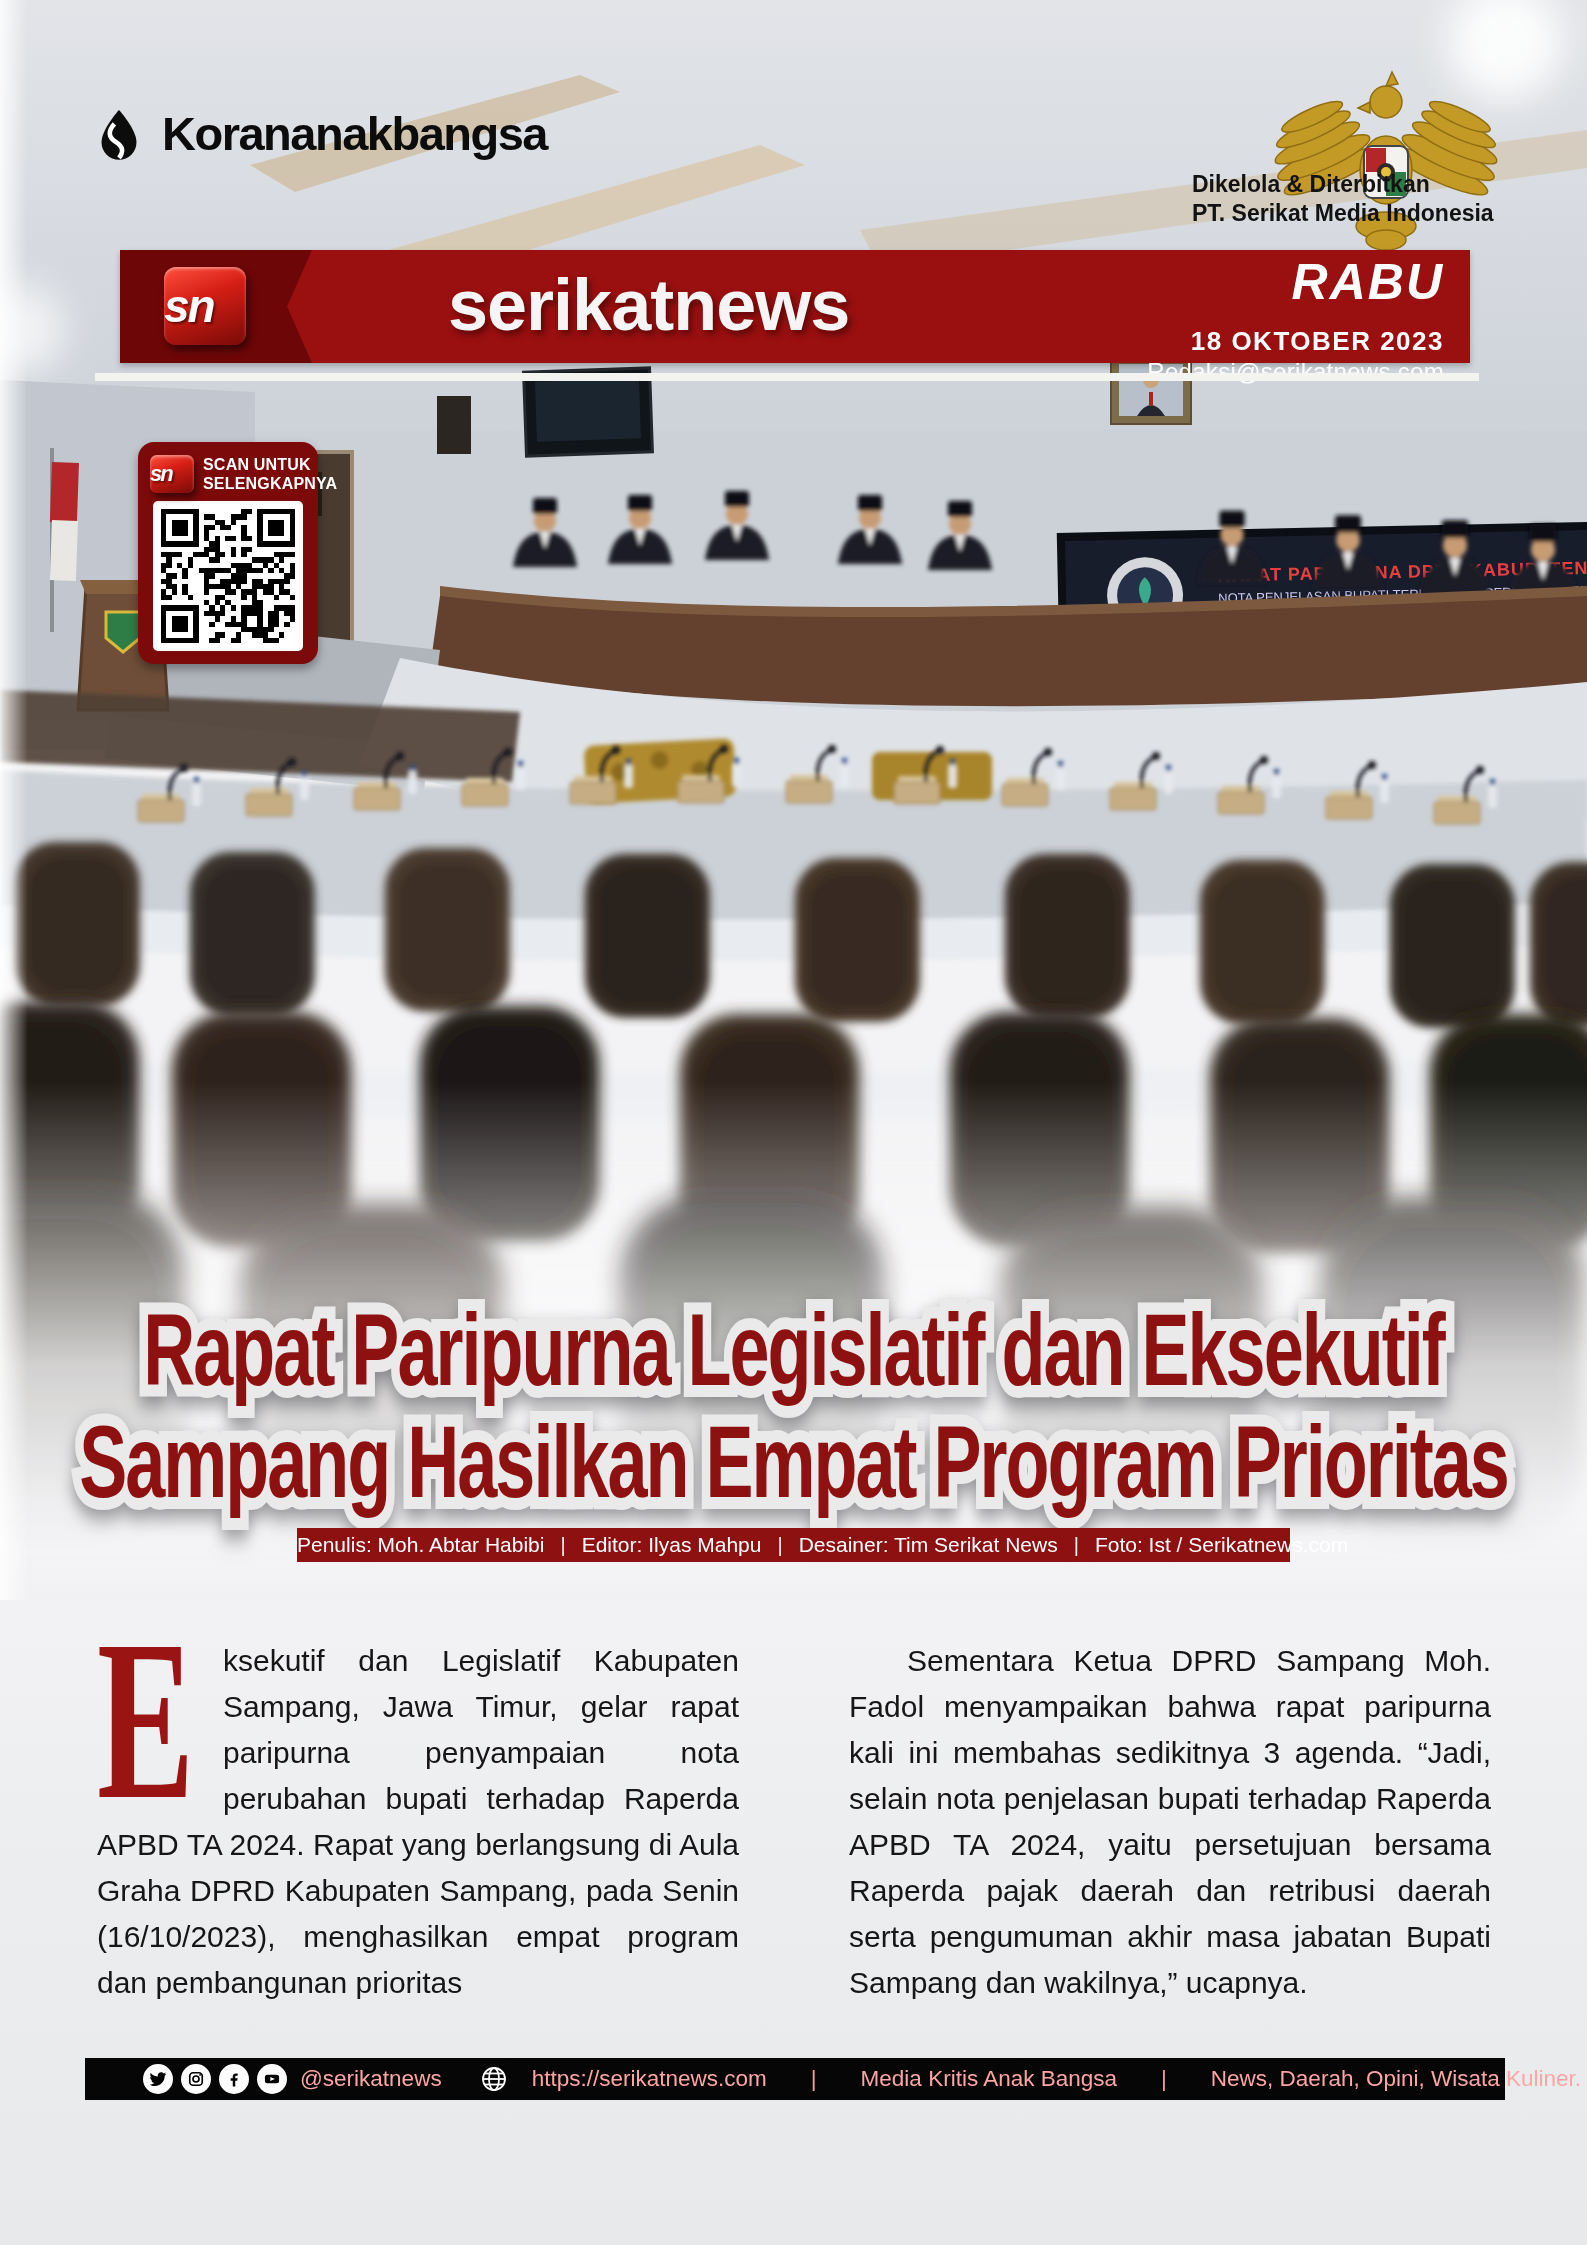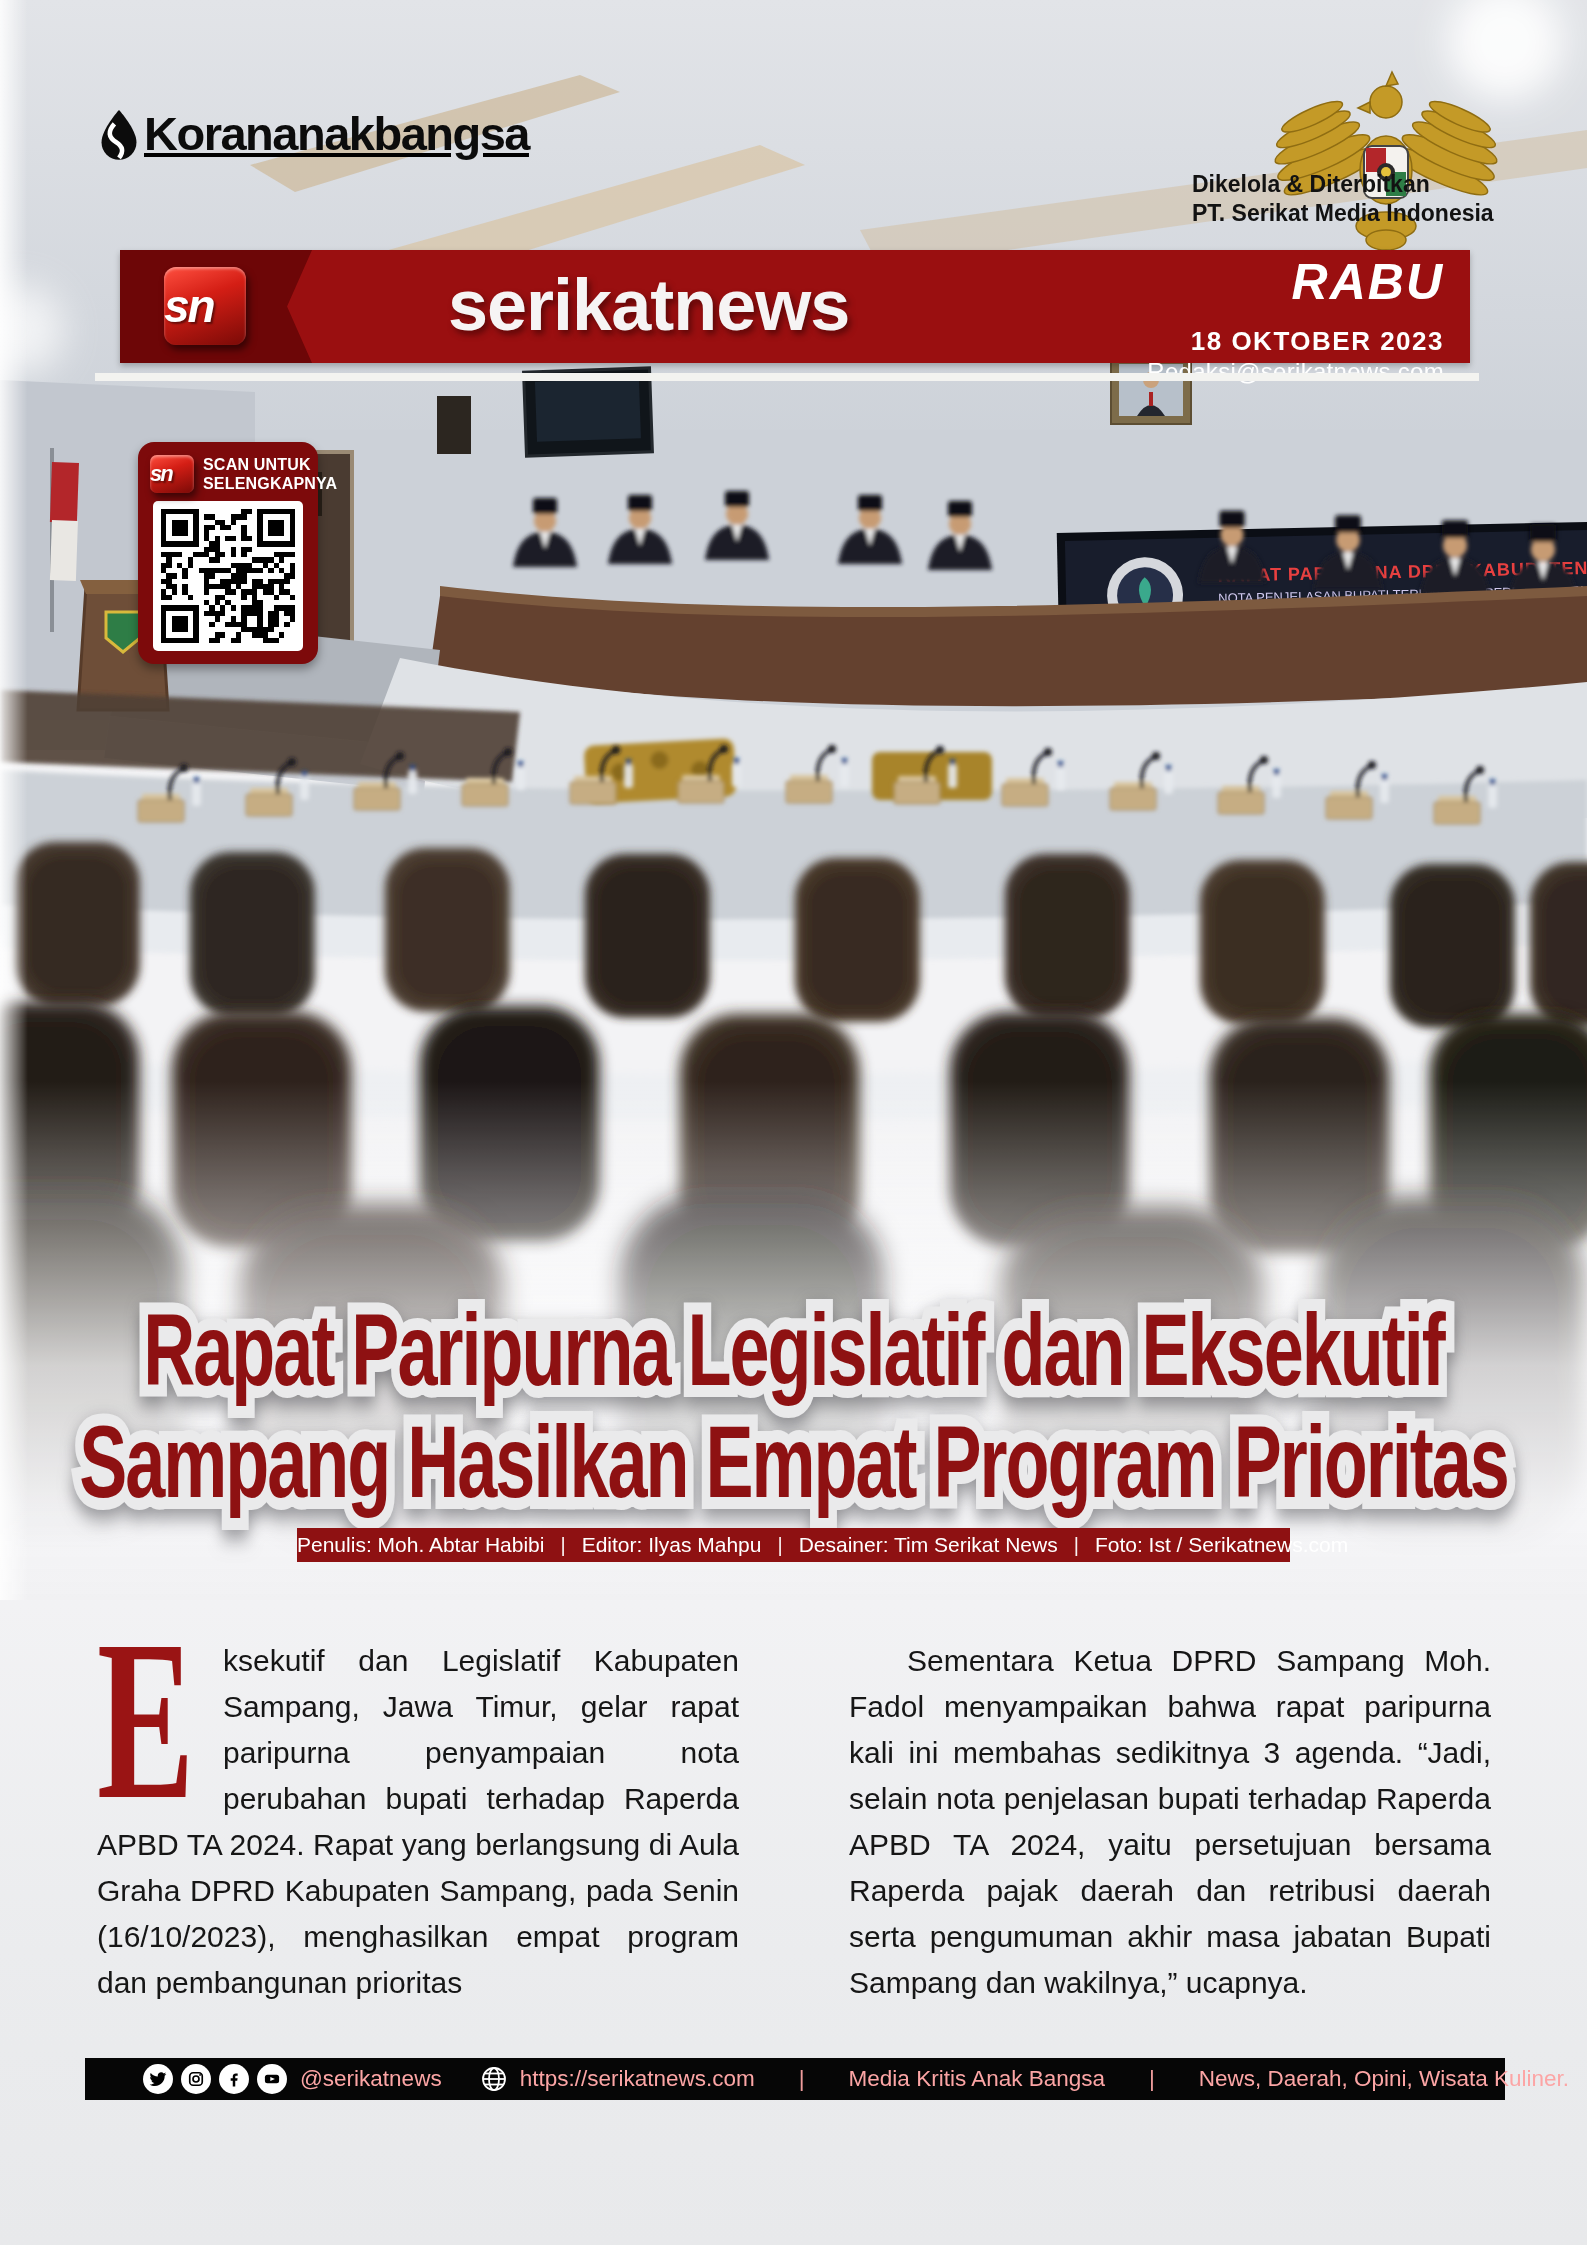--- a/index.html
+++ b/index.html
@@ -2,21 +2,21 @@
 <html><head>
 <meta charset="utf-8">
 <style>
   html,body{margin:0;padding:0;background:#d8d8da;}
   .poster{position:relative;width:1587px;height:2245px;overflow:hidden;
           background:linear-gradient(180deg,#f3f3f5 1550px,#ebecee 1950px,#e8e9eb 100%);
           font-family:"Liberation Sans",sans-serif;}
   .photo-svg{position:absolute;left:0;top:0;}
 
   
-  .brand{position:absolute;left:96px;top:106px;display:flex;align-items:center;gap:2px;text-decoration:underline;}
+  .brand{position:absolute;left:96px;top:106px;display:flex;align-items:center;gap:20px;}
   .brand-text{font-size:47px;font-weight:bold;color:#0c0c0c;letter-spacing:-1.5px;}
   .publisher{position:absolute;left:1192px;top:170px;font-size:23px;font-weight:bold;
              color:#121212;line-height:1.28;}
 
   
   .banner{position:absolute;left:120px;top:250px;width:1350px;height:113px;
           background:#9a0f10;box-shadow:0 3px 6px rgba(0,0,0,.25);}
   .ribbon{position:absolute;left:0;top:0;width:192px;height:113px;background:#6d0607;
           clip-path:polygon(0 0,100% 0,87% 50%,100% 100%,0 100%);}
   .sn-badge{position:absolute;display:flex;align-items:center;
@@ -70,21 +70,21 @@
 
   
   .footer{position:absolute;left:85px;top:2058px;width:1420px;height:42px;background:#060606;
           color:#fca5a5;font-size:22.5px;display:flex;align-items:center;
           padding:0 24px 0 58px;box-sizing:border-box;white-space:nowrap;}
   .socials{display:flex;gap:8px;align-items:center;}
   .icon-circle{width:30px;height:30px;border-radius:50%;background:#fff;display:flex;
                align-items:center;justify-content:center;}
   .f-handle{margin-left:13px;}
   .f-globe{margin-left:38px;display:flex;align-items:center;}
-  .f-url{margin-left:12px;}
+  .f-url{margin-left:24px;}
   .f-div{margin:0 44px;opacity:.95;}
 </style>
 </head>
 <body>
 
 <div class="poster">
 
   <svg class="photo-svg" width="1587" height="1600" viewBox="0 0 1587 1600">
     <defs>
       <filter id="b2" x="-30%" y="-30%" width="160%" height="160%">

